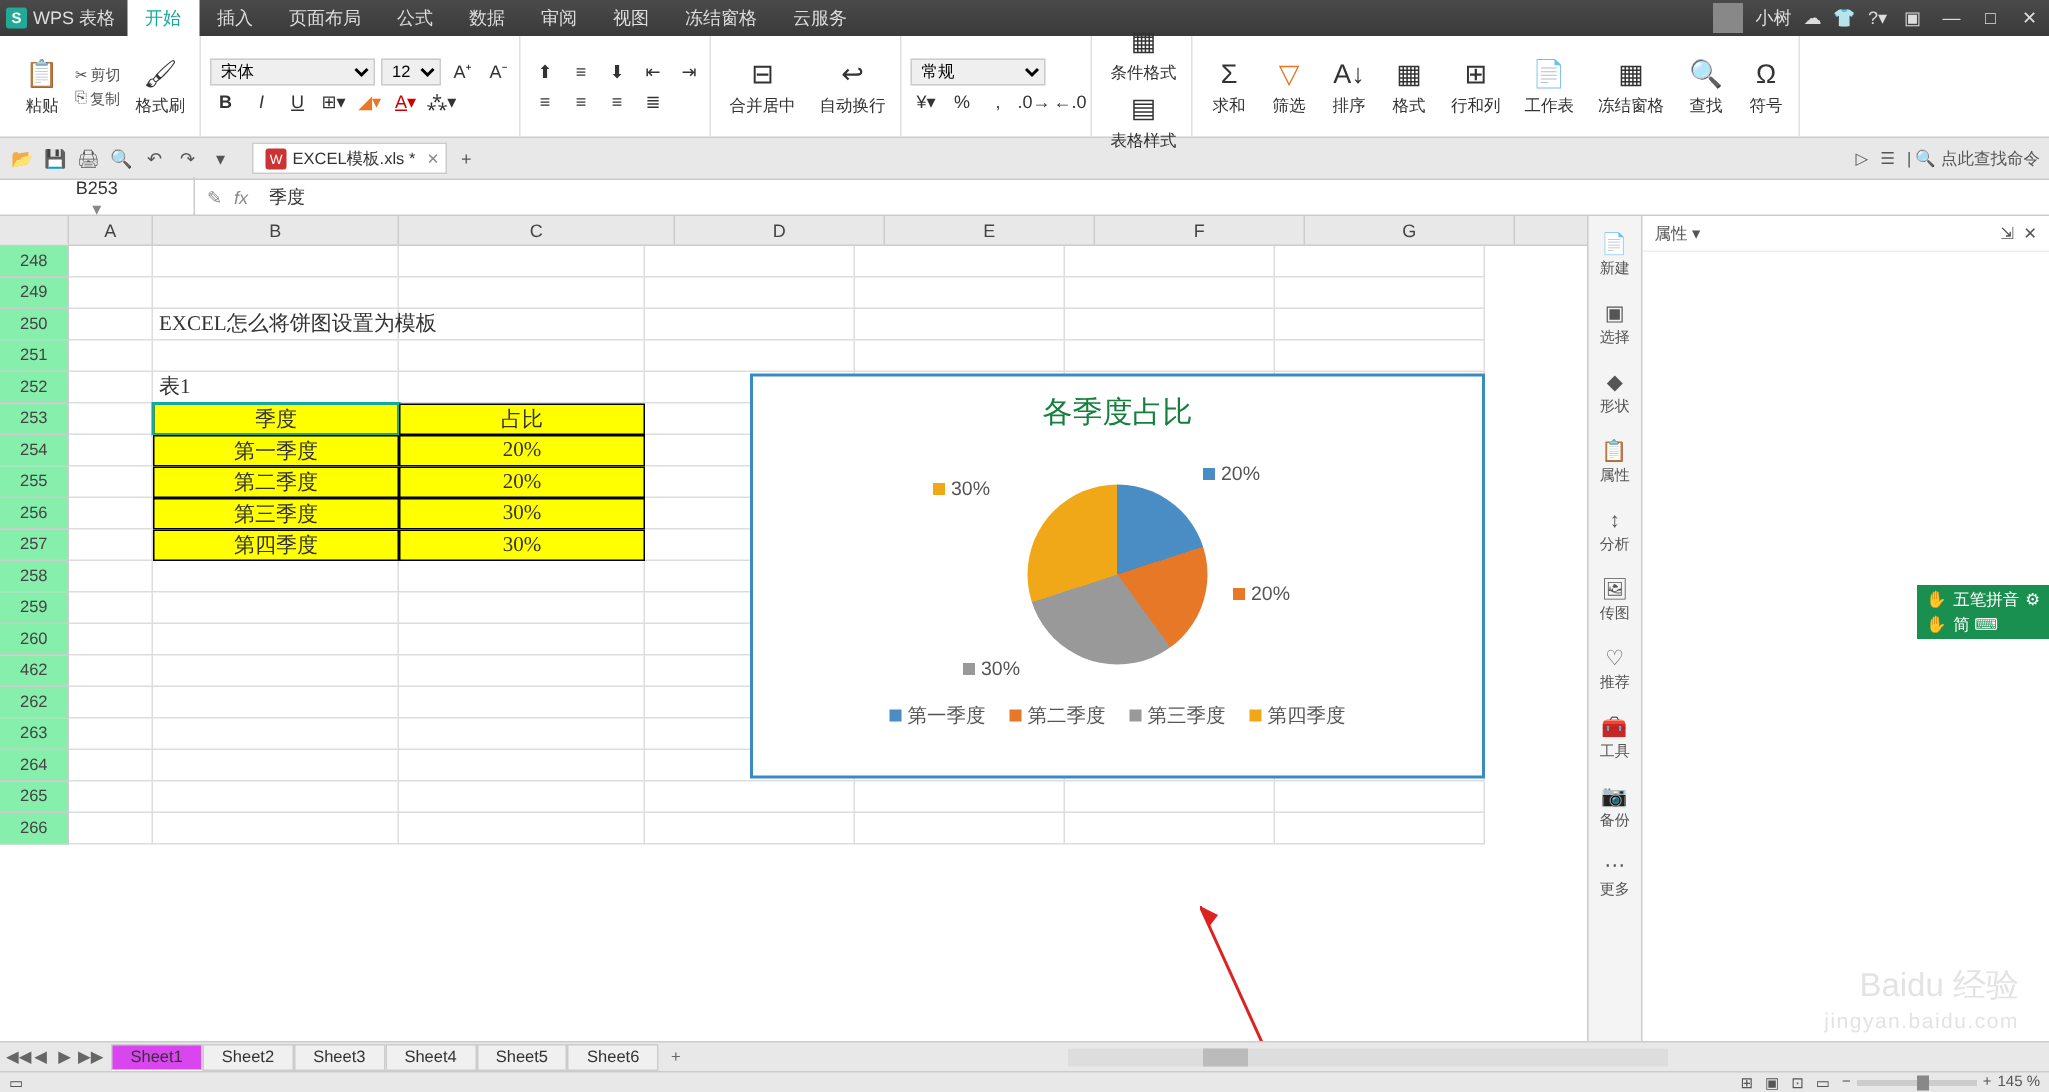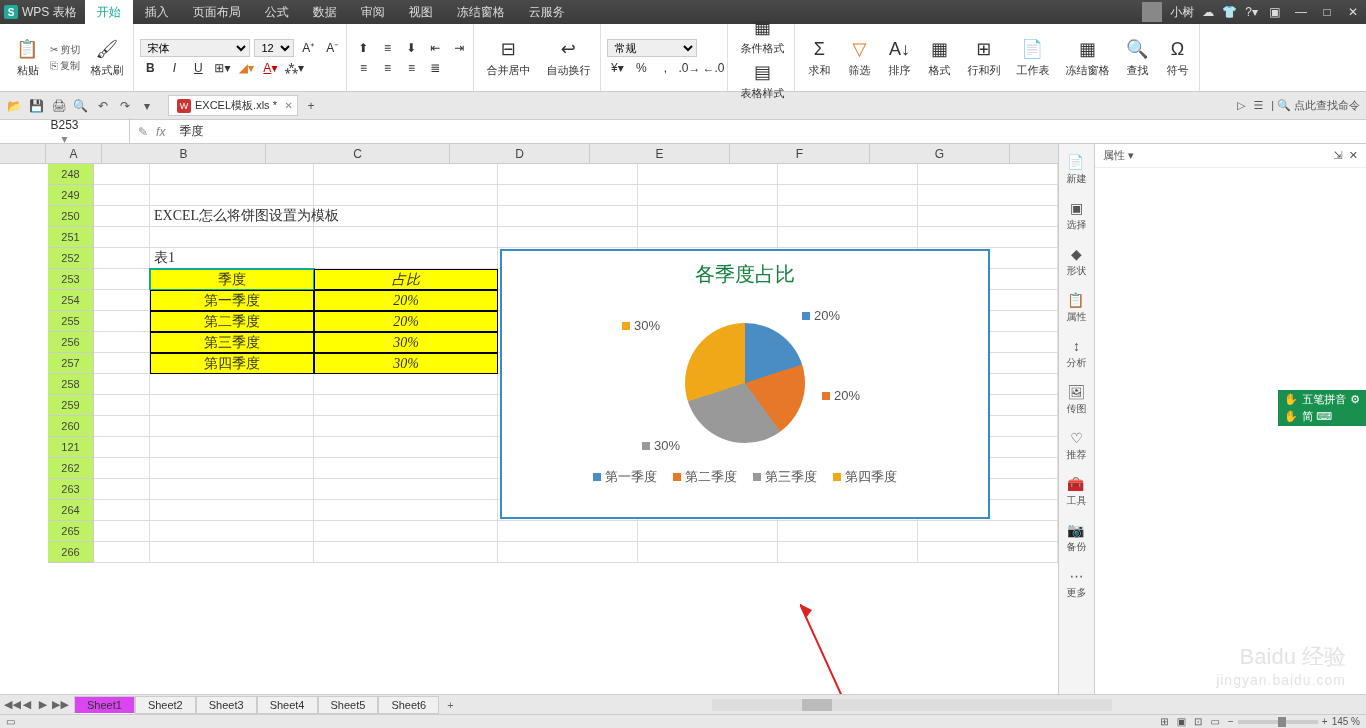--- a/index.html
+++ b/index.html
@@ -45,23 +45,23 @@
 
 
 .sheet-area { position: absolute; top: 144px; left: 0; right: 308px; bottom: 28px; display: flex; flex-direction: column; }
 .col-headers { display: flex; height: 20px; background: #e8e8e8; border-bottom: 1px solid #ccc; }
 .corner { width: 46px; border-right: 1px solid #ccc; background: #e8e8e8; }
 .col-h { border-right: 1px solid #ccc; display: flex; align-items: center; justify-content: center; font-size: 12px; color: #444; }
 .col-h.A { width: 56px; } .col-h.B { width: 164px; } .col-h.C { width: 184px; }
 .col-h.D { width: 140px; } .col-h.E { width: 140px; } .col-h.F { width: 140px; } .col-h.G { width: 140px; }
 .grid-body { flex: 1; overflow: hidden; position: relative; }
 .grid-row { display: flex; height: 21px; }
-.row-h { width: 46px; background: #bef264; border-right: 1px solid #ccc; border-bottom: 1px solid #ccc; display: flex; align-items: center; justify-content: center; font-size: 11px; color: #444; margin-left: 48px; }
+.row-h { width: 46px; background: #86efac; border-right: 1px solid #ccc; border-bottom: 1px solid #ccc; display: flex; align-items: center; justify-content: center; font-size: 11px; color: #444; }
 .cell { border-right: 1px solid #ddd; border-bottom: 1px solid #ddd; display: flex; align-items: center; padding: 0 4px; font-size: 14px; font-family: SimSun, serif; }
-.cell.A { width: 56px; } .cell.B { width: 164px; } .cell.C { width: 184px; font-style: italic; }
+.cell.A { width: 56px; } .cell.B { width: 164px; } .cell.C { width: 164px; }
 .cell.D { width: 140px; } .cell.E { width: 140px; } .cell.F { width: 140px; } .cell.G { width: 140px; }
 .cell.yellow { background: #ffff00; border: 1px solid #000; }
 .cell.center { justify-content: center; }
 .cell.selected { outline: 2px solid #1a9; outline-offset: -1px; }
 
 
 .chart-box { position: absolute; left: 500px; top: 85px; width: 490px; height: 270px; background: #fff; border: 2px solid #3a8bc4; }
 .chart-title { text-align: center; font-size: 20px; color: #15803d; padding: 10px 0; font-family: SimSun, serif; }
 .pie-wrap { position: relative; height: 170px; display: flex; align-items: center; justify-content: center; }
 .pie { width: 120px; height: 120px; border-radius: 50%; position: relative; background: conic-gradient(#4a8cc4 0deg 72deg, #e67828 72deg 144deg, #999 144deg 252deg, #f0a818 252deg 360deg); }
@@ -490,21 +490,21 @@
         <div class="row-h">260</div>
         <div class="cell A"></div>
         <div class="cell B"></div>
         <div class="cell C"></div>
         <div class="cell D"></div>
         <div class="cell E"></div>
         <div class="cell F"></div>
         <div class="cell G"></div>
       </div>
       <div class="grid-row">
-        <div class="row-h">121</div>
+        <div class="row-h">462</div>
         <div class="cell A"></div>
         <div class="cell B"></div>
         <div class="cell C"></div>
         <div class="cell D"></div>
         <div class="cell E"></div>
         <div class="cell F"></div>
         <div class="cell G"></div>
       </div>
       <div class="grid-row">
         <div class="row-h">262</div>

